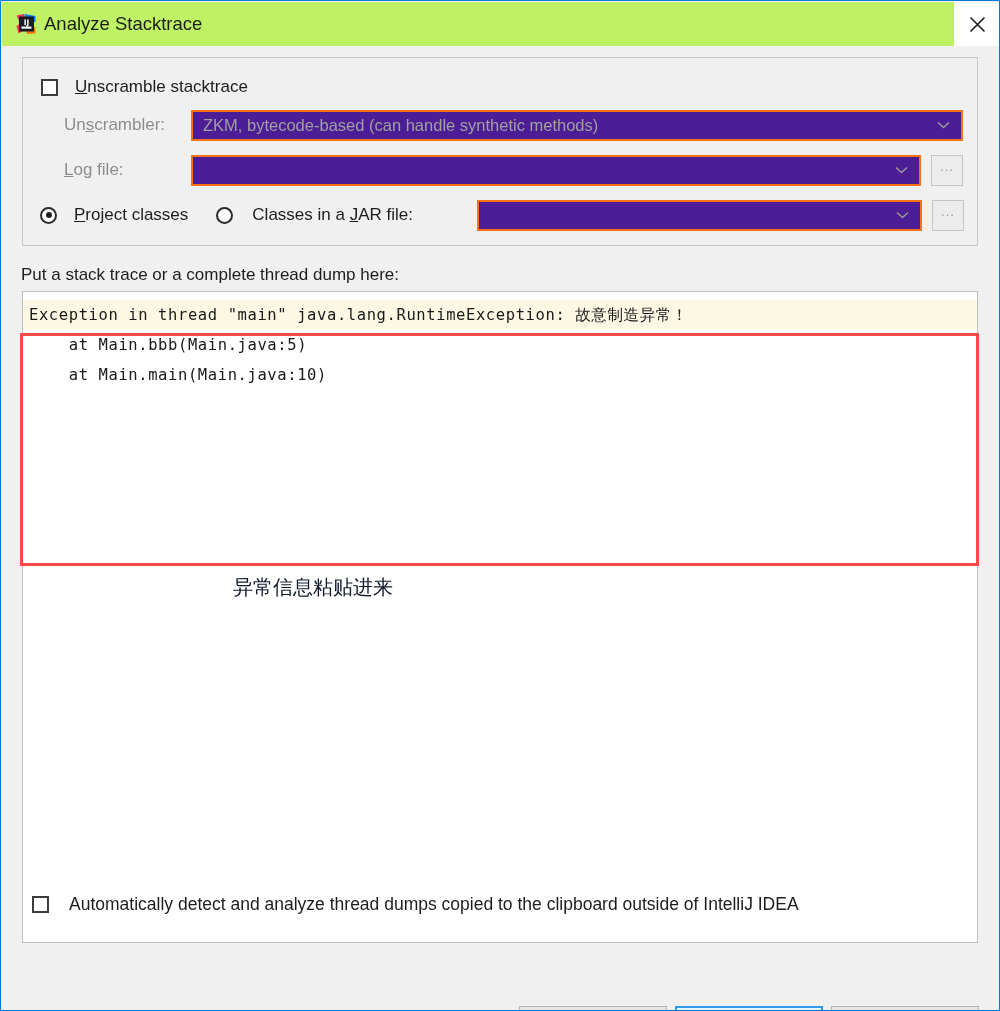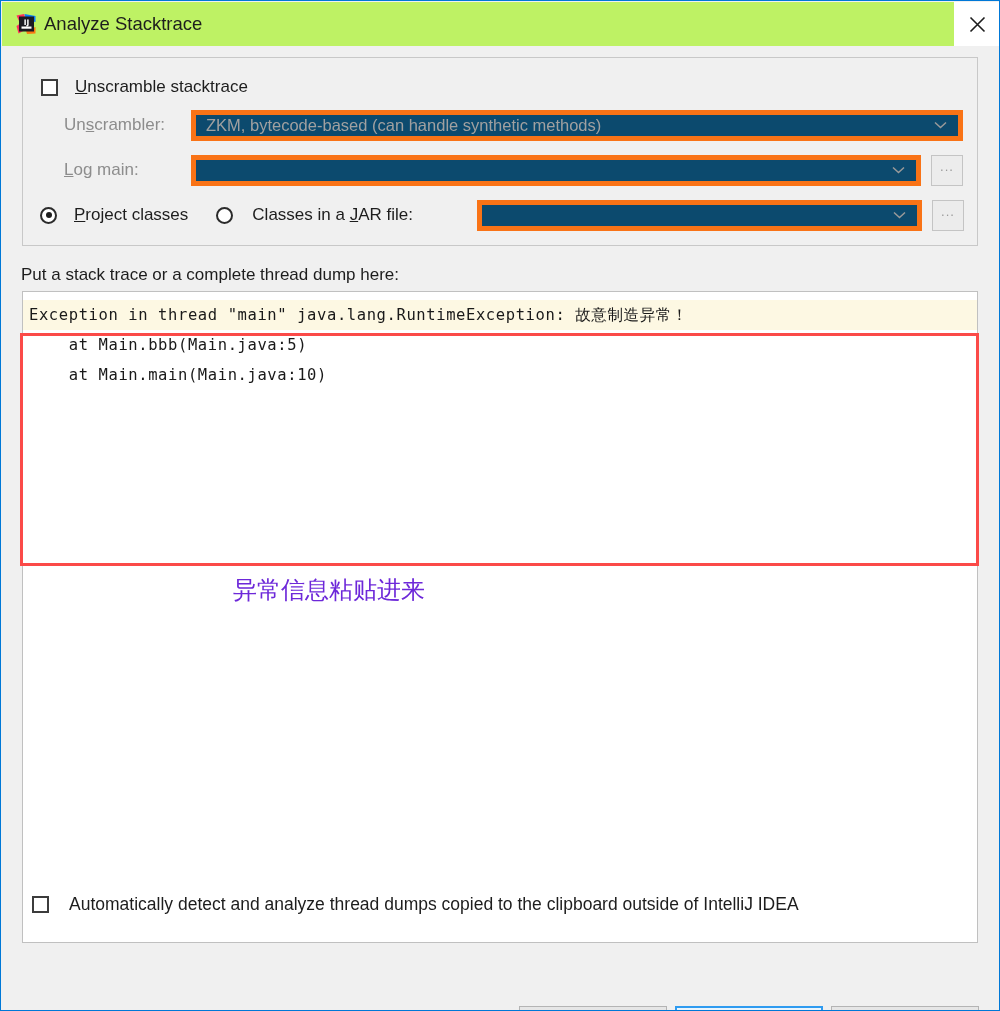--- a/index.html
+++ b/index.html
@@ -106,22 +106,22 @@
   .field-label {
     font-size: 17px;
     color: #1d1d1d;
     white-space: nowrap;
     margin-left: 25px;
   }
   .field-label.disabled { color: #8d8d8d; }
 
   .combo {
     box-sizing: border-box;
-    border: 5px solid #f97316;
-    background: #0c4a6e;
+    border: 2px solid #f97316;
+    background: #4c1d95;
     height: 31px;
     display: flex;
     align-items: center;
     position: relative;
     cursor: default;
   }
   .combo .combo-text {
     padding-left: 10px;
     font-size: 16.5px;
     color: #a0a0a0;
@@ -208,22 +208,22 @@
     letter-spacing: 0.6px;
   }
   .trace-line.highlight {
     background: #fdf8e3;
   }
   .trace-top-pad { height: 8px; }
 
   .red-note {
     position: absolute;
     left: 231px; top: 528px;
-    font-size: 24px;
-    color: #6d28d9;
+    font-size: 20px;
+    color: #0f172a;
     white-space: nowrap;
     font-family: Liberation Sans, sans-serif;
   }
 
   
   .red-box {
     position: absolute;
     left: 18px; top: 287px;
     width: 959px;
     height: 233px;
@@ -308,21 +308,21 @@
           <span class="combo-text">ZKM, bytecode-based (can handle synthetic methods)</span>
           <span class="chev">
             <svg width="13" height="8" viewBox="0 0 13 8">
                 <path d="M1 1.5 L6.5 6.5 L12 1.5" stroke="#9a9a9a" stroke-width="1.5" fill="none"></path>
               </svg>
           </span>
         </div>
       </div>
 
       <div class="field-row" style="left:16px; top:102px; width:924px;">
-        <span class="field-label disabled"><span class="u">L</span><span>og main:</span></span>
+        <span class="field-label disabled"><span class="u">L</span><span>og file:</span></span>
         <div class="combo" style="position:absolute; left:152px; width:730px;">
           <span class="combo-text"></span>
           <span class="chev">
             <svg width="13" height="8" viewBox="0 0 13 8">
                 <path d="M1 1.5 L6.5 6.5 L12 1.5" stroke="#9a9a9a" stroke-width="1.5" fill="none"></path>
               </svg>
           </span>
         </div>
         <div class="ellipsis-btn" style="position:absolute; left:892px;">...</div>
       </div>

